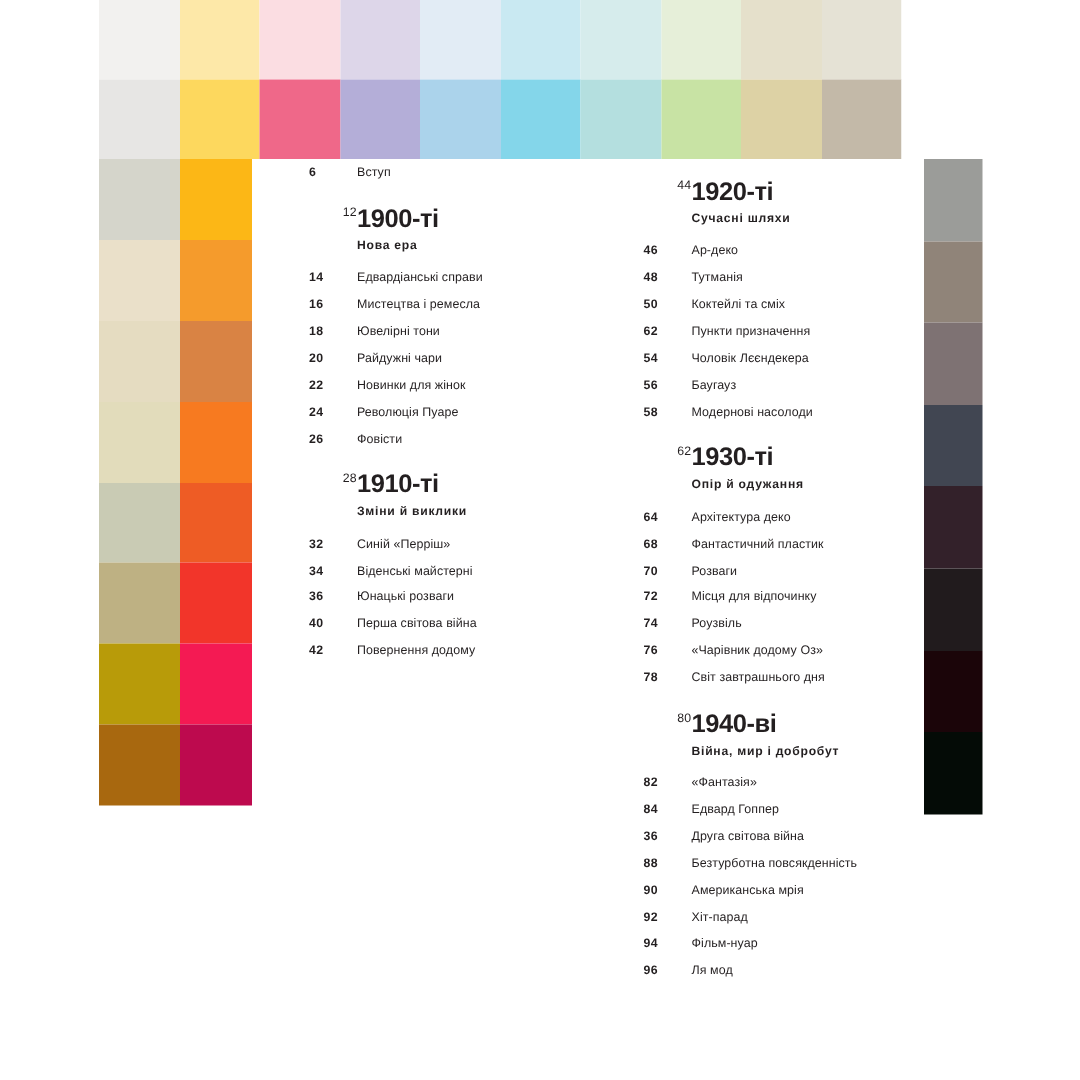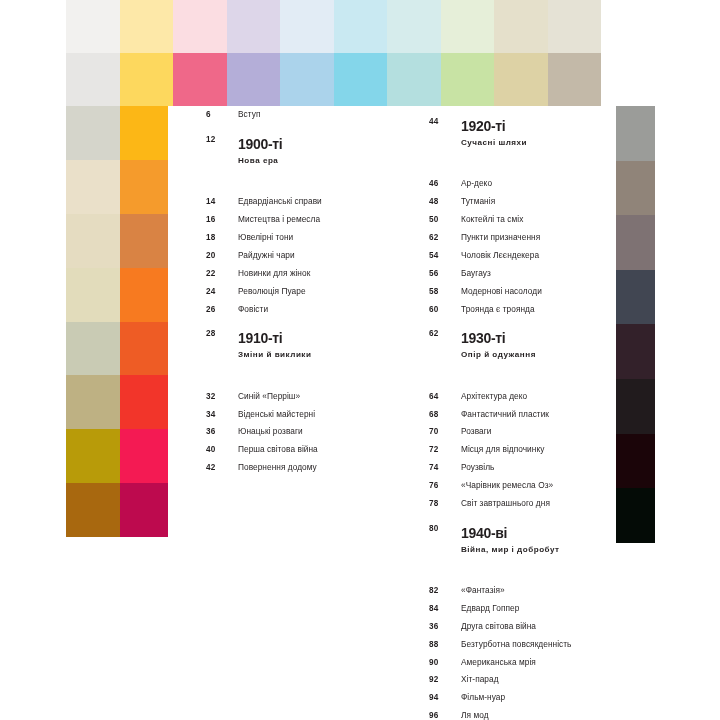--- a/index.html
+++ b/index.html
@@ -98,43 +98,44 @@
     letter-spacing: 0.05px;
     white-space: nowrap;
   }
 
   .item { padding: 4.3px 0 4.4px 0; }
 
   
   .decade { padding-top: 13px; }
   .decade .pg {
     font-size: 8.2px;
-    font-weight: 700;
+    font-weight: 400;
     position: relative;
     top: -7px;
+    text-align: right;
   }
   .decade-text { display: block; }
   .decade-title {
-    font-size: 14px;
+    font-size: 17px;
     font-weight: 700;
     color: #231f20;
     letter-spacing: -0.3px;
     line-height: 1;
     display: block;
   }
   .decade-sub {
     display: block;
     margin-top: 6px;
     font-size: 8.1px;
     font-weight: 700;
     color: #231f20;
     letter-spacing: 0.5px;
     line-height: 1;
   }
-  .after-decade { margin-top: 28px; }
+  .after-decade { margin-top: 8px; }
   .group { margin-bottom: 0; }
 </style>
 </head>
 <body>
 
 <div id="page">
 
   <div class="swatch-grid" id="grid-top">
       <div class="swatch" style="background: rgb(242, 241, 239);"></div>
       <div class="swatch" style="background: rgb(253, 232, 168);"></div>
@@ -292,24 +293,20 @@
               <span class="tt">Чоловік Лєєндекера</span>
             </div>
             <div class="entry item">
               <span class="pg">56</span>
               <span class="tt">Баугауз</span>
             </div>
             <div class="entry item">
               <span class="pg">58</span>
               <span class="tt">Модернові насолоди</span>
             </div>
-            <div class="entry item">
-              <span class="pg">60</span>
-              <span class="tt">Троянда є троянда</span>
-            </div>
           </div>
           <div class="entry decade">
             <span class="pg">62</span>
             <span class="decade-text">
               <span class="decade-title">1930-ті</span>
               <span class="decade-sub">Опір й одужання</span>
             </span>
           </div>
           <div class="group after-decade">
             <div class="entry item">
@@ -327,21 +324,21 @@
             <div class="entry item">
               <span class="pg">72</span>
               <span class="tt">Місця для відпочинку</span>
             </div>
             <div class="entry item">
               <span class="pg">74</span>
               <span class="tt">Роузвіль</span>
             </div>
             <div class="entry item">
               <span class="pg">76</span>
-              <span class="tt">«Чарівник ремесла Оз»</span>
+              <span class="tt">«Чарівник додому Оз»</span>
             </div>
             <div class="entry item">
               <span class="pg">78</span>
               <span class="tt">Світ завтрашнього дня</span>
             </div>
           </div>
           <div class="entry decade">
             <span class="pg">80</span>
             <span class="decade-text">
               <span class="decade-title">1940-ві</span>

